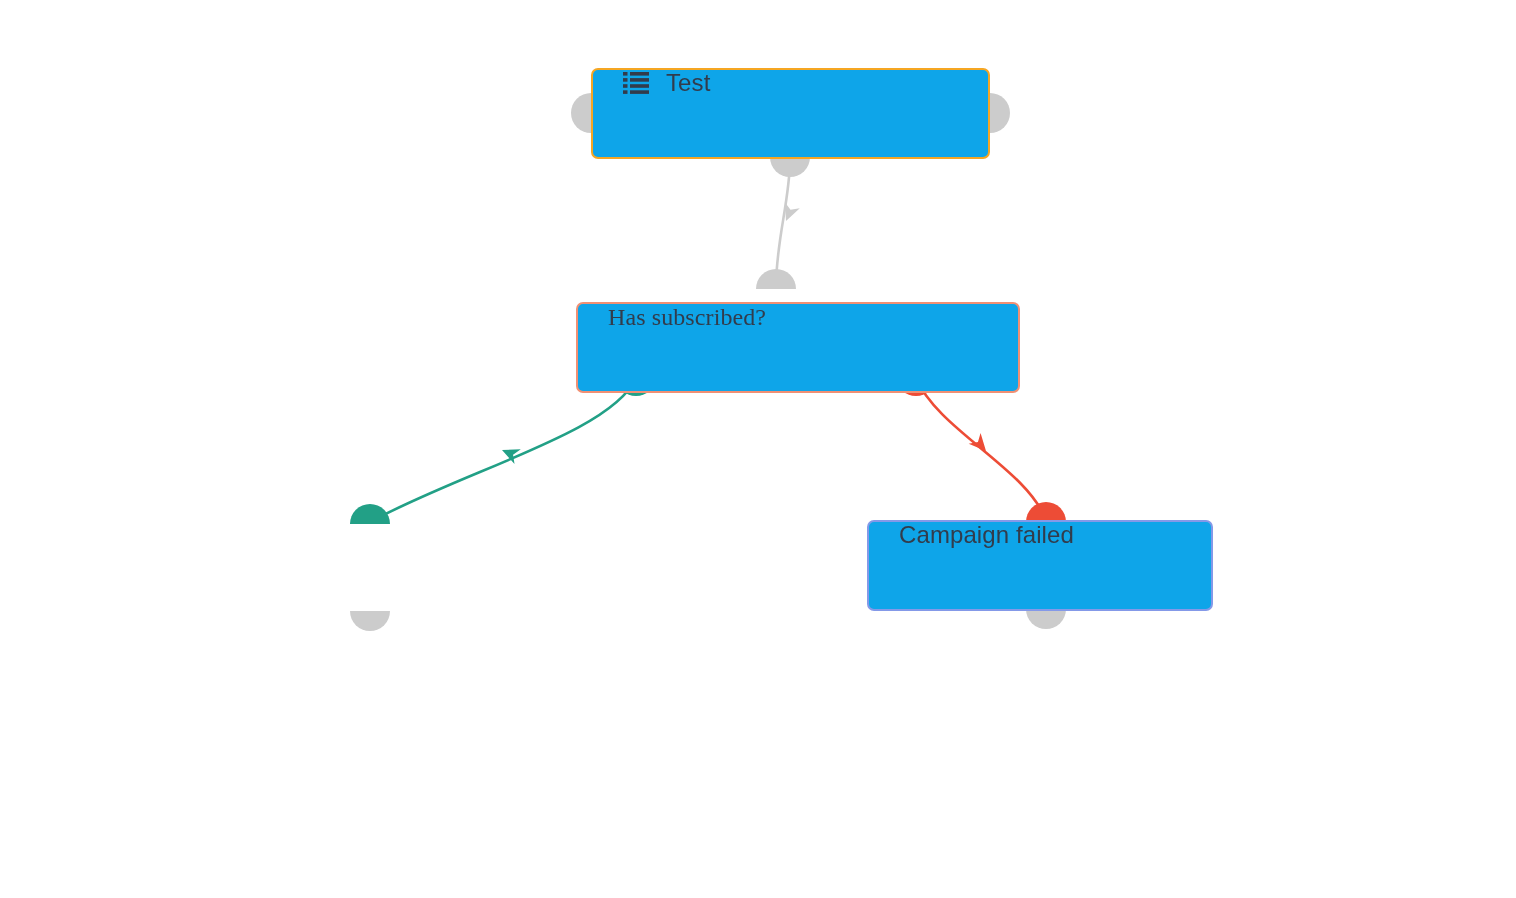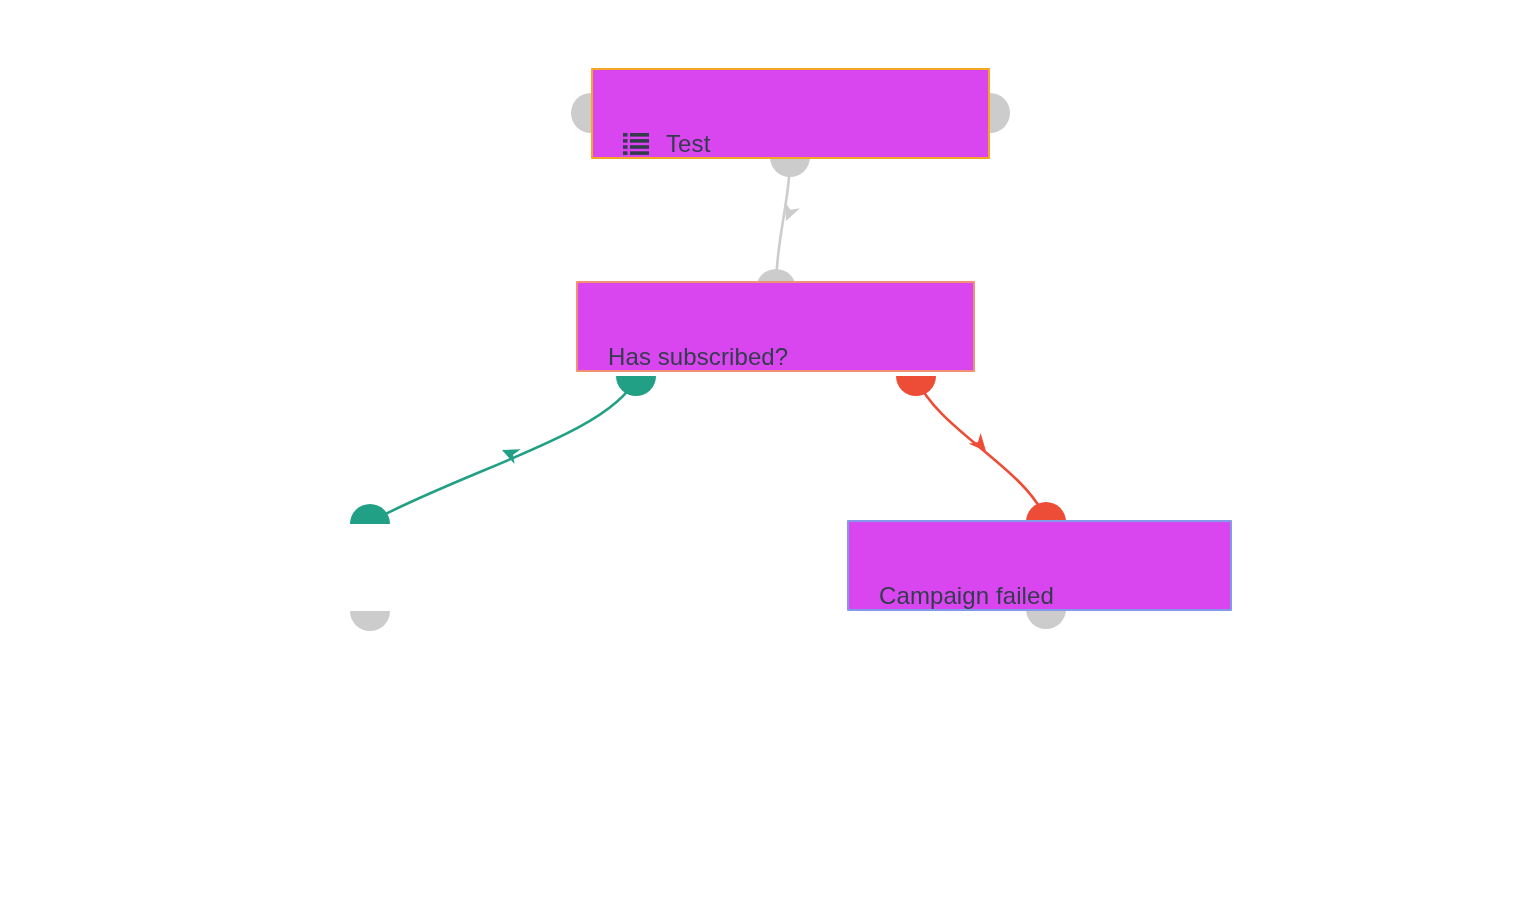--- a/index.html
+++ b/index.html
@@ -24,24 +24,24 @@
     left: 0;
     top: 0;
     width: 1516px;
     height: 898px;
     pointer-events: none;
   }
 
   .node {
     position: absolute;
     box-sizing: border-box;
-    background: #d946ef;
-    border-radius: 1px;
+    background: #0ea5e9;
+    border-radius: 7px;
     display: flex;
-    align-items: flex-end;
+    align-items: flex-start;
     z-index: 5;
   }
 
   .node-inner {
     display: flex;
     align-items: center;
     gap: 17px;
     padding: 0 30px;
     width: 100%;
     box-sizing: border-box;
@@ -134,28 +134,28 @@
           <rect x="0" y="12.2" width="4.5" height="3.6" fill="#323c4c"></rect>
           <rect x="7" y="12.2" width="19" height="3.6" fill="#323c4c"></rect>
           <rect x="0" y="18.3" width="4.5" height="3.6" fill="#323c4c"></rect>
           <rect x="7" y="18.3" width="19" height="3.6" fill="#323c4c"></rect>
         </svg>
       </span>
       <span class="node-label">Test</span>
     </div>
   </div>
 
-  <div class="node node--condition" id="node-condition" style="left: 576px; top: 281px; width: 399px; height: 91px;">
+  <div class="node node--condition" id="node-condition" style="left: 576px; top: 302px; width: 444px; height: 91px; font-family: Liberation Serif, serif;">
     <div class="node-inner">
       <span class="node-label">Has subscribed?</span>
     </div>
   </div>
 
 
-  <div class="node node--action" id="node-action-failed" style="left: 847px; top: 520px; width: 385px; height: 91px;">
+  <div class="node node--action" id="node-action-failed" style="left: 867px; top: 520px; width: 346px; height: 91px;">
     <div class="node-inner">
       <span class="node-label">Campaign failed</span>
     </div>
   </div>
 
   <div id="handle-layer">
       <div class="handle handle--left handle--gray" style="left: 571px; top: 93px;"></div>
       <div class="handle handle--right handle--gray" style="left: 990px; top: 93px;"></div>
       <div class="handle handle--bottom handle--gray" style="left: 770px; top: 157px;"></div>
       <div class="handle handle--top handle--gray" style="left: 756px; top: 269px;"></div>

